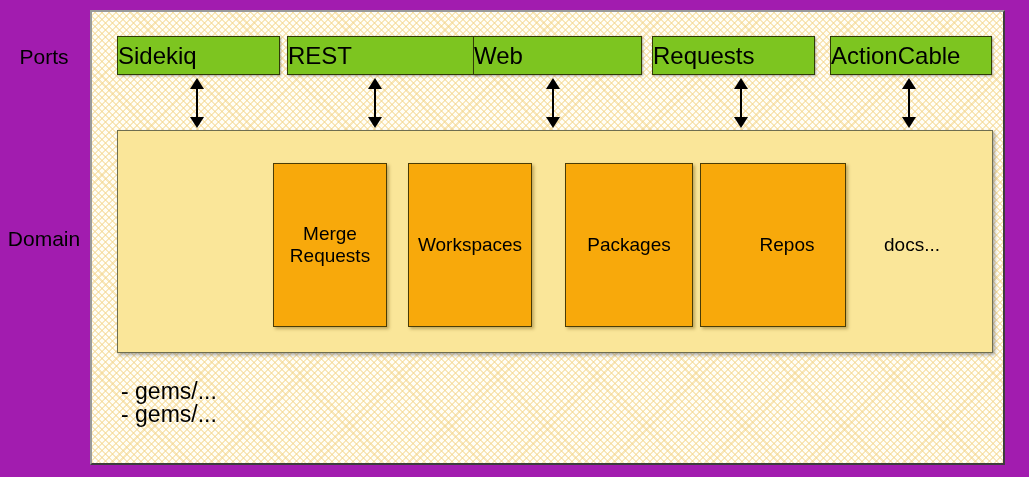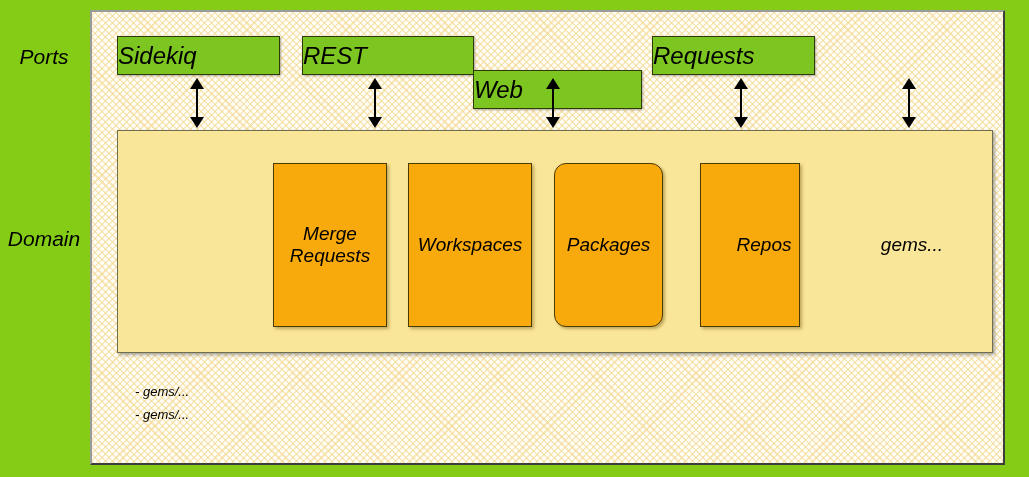--- a/index.html
+++ b/index.html
@@ -1,16 +1,16 @@
 <!DOCTYPE html>
 <html><head>
 <meta charset="utf-8">
 <style>
   html,body { margin:0; padding:0; background:#ffffff; font-family:"Liberation Sans", sans-serif; }
-  .stage { position:relative; width:1029px; height:477px; background:#84cc16; overflow:hidden; color:#000;font-style:italic; }
+  .stage { position:relative; width:1029px; height:477px; background:#a21caf; overflow:hidden; color:#000; }
 
   
   .side-label { position:absolute; left:0; width:88px; text-align:center; font-size:21px; color:#000; }
   #ports-label  { top:45px; }
   #domain-label { top:227px; }
 
   
   .outer {
     position:absolute; left:90px; top:10px; width:915px; height:455px; box-sizing:border-box;
     border:2px solid; border-color:#9a9a9a #3d3d3d #3d3d3d #9a9a9a;
@@ -22,22 +22,22 @@
 
   
   .port-box {
     position:absolute; top:24px; height:39px; box-sizing:border-box;
     background:#7dc520; border:1px solid #303a08;
     display:flex; align-items:center; 
     font-size:24px; color:#000;
     box-shadow:1px 1px 2px rgba(70,70,70,0.45);
   }
   #port-0 { left:25px;  width:163px; }
-  #port-1 { left:210px; width:172px; }
-  #port-2 { left:381px; width:169px;margin-top:34px; }
+  #port-1 { left:195px; width:193px; }
+  #port-2 { left:381px; width:169px; }
   #port-3 { left:560px; width:163px; }
   #port-4 { left:738px; width:162px; }
 
   
   .arrow { position:absolute; top:66px; height:50px; width:16px; }
   #arrow-0 { left:97px; }  #arrow-1 { left:275px; } #arrow-2 { left:453px; }
   #arrow-3 { left:641px; } #arrow-4 { left:809px; }
   .arrow .shaft    { position:absolute; left:7px; top:10px; bottom:10px; width:2px; background:#000; }
   .arrow .head-up  { position:absolute; top:0; left:1px; width:0; height:0;
                      border-left:7px solid transparent; border-right:7px solid transparent; border-bottom:11px solid #000; }
@@ -55,30 +55,30 @@
   .module-box {
     position:absolute; top:32px; height:164px; box-sizing:border-box;
     background:#f8a90b; border:1px solid #4a3c05;
     display:flex; align-items:center; justify-content:center; text-align:center;
     font-size:19px; color:#000; padding:0 6px;
     box-shadow:2px 2px 3px rgba(120,90,20,0.45);
   }
   #module-0 { left:24px;  width:113px; }
   #module-1 { left:155px; width:114px; }
   #module-2 { left:290px; width:124px; }
-  #module-3 { left:436px; width:109px;border-radius:12px; }
-  #module-4 { left:582px; width:100px;padding-left:34px; }
+  #module-3 { left:447px; width:128px; }
+  #module-4 { left:582px; width:146px;padding-left:34px; }
 
   .other-label {
     position:absolute; left:714px; top:32px; width:160px; height:164px;
     display:flex; align-items:center; justify-content:center; font-size:19px; color:#000;
   }
 
   
-  .notes { position:absolute; left:43px; top:368px; font-size:13px; line-height:23px; color:#000; }
+  .notes { position:absolute; left:29px; top:368px; font-size:23px; line-height:23px; color:#000; }
   .notes div { white-space:pre; }
 </style>
 </head>
 <body>
 
 <div class="stage">
 
   <div class="side-label" id="ports-label">Ports</div>
   <div class="side-label" id="domain-label">Domain</div>
 
@@ -88,20 +88,23 @@
       <span>Sidekiq</span>
     </div>
     <div class="port-box" id="port-1">
       <span>REST</span>
     </div>
     <div class="port-box" id="port-2">
       <span>Web</span>
     </div>
     <div class="port-box" id="port-3">
       <span>Requests</span>
+    </div>
+    <div class="port-box" id="port-4">
+      <span>ActionCable</span>
     </div>
 
     <div class="arrow" id="arrow-0">
       <span class="head-up"></span>
       <span class="shaft"></span>
       <span class="head-down"></span>
     </div>
     <div class="arrow" id="arrow-1">
       <span class="head-up"></span>
       <span class="shaft"></span>
@@ -129,21 +132,21 @@
       </div>
       <div class="module-box" id="module-2">
         <span>Workspaces</span>
       </div>
       <div class="module-box" id="module-3">
         <span>Packages</span>
       </div>
       <div class="module-box" id="module-4">
         <span>Repos</span>
       </div>
-      <div class="other-label">gems...</div>
+      <div class="other-label">docs...</div>
     </div>
 
     <div class="notes">
       <div>- gems/...</div>
       <div>- gems/...</div>
     </div>
 
   </div>
 </div>
 

